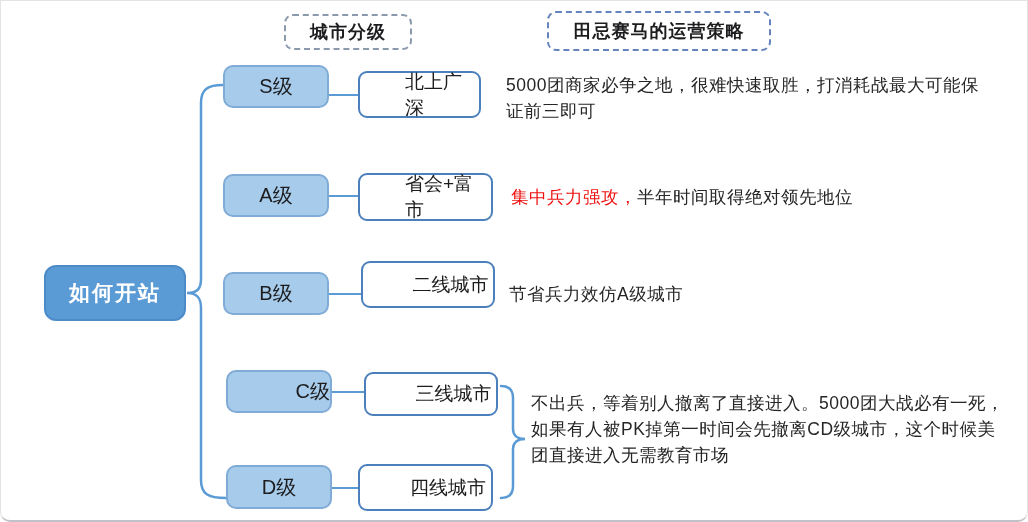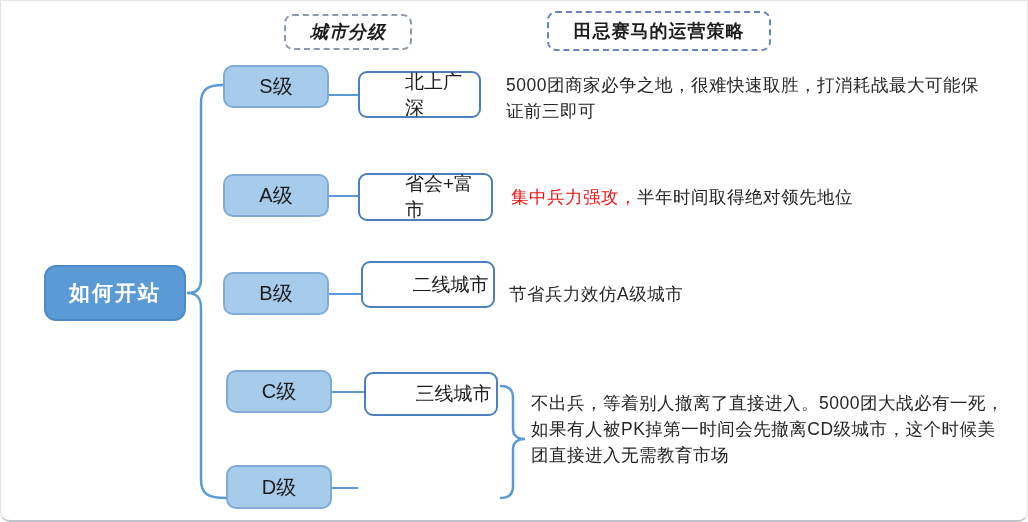--- a/index.html
+++ b/index.html
@@ -21,21 +21,21 @@
   .abs { position: absolute; }
 
   
   .dashed-box {
     display: flex; align-items: center; justify-content: center;
     border-radius: 9px;
     font-size: 18px; font-weight: 700; color: #1d1d1f;
     letter-spacing: 1px;
     background: #ffffff;
   }
-  .dashed-gray { border: 2px dashed #8b99ad; font-style: italic; }
+  .dashed-gray { border: 2px dashed #8b99ad; }
   .dashed-blue { border: 2px dashed #6583bd; }
 
   
   .root-node {
     display: flex; align-items: center; justify-content: center;
     background: #5b9bd5;
     border: 2px solid #4d8bc8;
     border-radius: 12px;
     color: #ffffff; font-size: 21px; font-weight: 700;
     letter-spacing: 2px;
@@ -117,32 +117,35 @@
     <span>B级</span>
   </div>
   <div class="abs h-connector" style="left:328px; top:292px; width:32px;"></div>
   <div class="abs city-node" style="left:360px; top:260px; width:134px; height:47px;">
     <span>二线城市</span>
   </div>
   <div class="abs note" style="left:508px; top:280px; width:420px;">
     <span>节省兵力效仿A级城市</span>
   </div>
 
-  <div class="abs tier-node" style="left:225px; top:369px; width:106px; height:43px;">
+  <div class="abs tier-node" style="left:225px; top:369px; width:106px; height:43px;justify-content:flex-end;">
     <span>C级</span>
   </div>
   <div class="abs h-connector" style="left:331px; top:390px; width:32px;"></div>
   <div class="abs city-node" style="left:363px; top:371px; width:134px; height:44px;">
     <span>三线城市</span>
   </div>
 
   <div class="abs tier-node" style="left:225px; top:464px; width:106px; height:44px;">
     <span>D级</span>
   </div>
   <div class="abs h-connector" style="left:331px; top:486px; width:26px;"></div>
+  <div class="abs city-node" style="left:357px; top:463px; width:135px; height:47px;">
+    <span>四线城市</span>
+  </div>
 
   <svg class="abs" style="left:498px; top:383px;" width="30" height="116" viewBox="0 0 30 116">
     <path d="M 2 2 C 10 2 14 6 14 14 L 14 45 C 14 51 18 55 26 55 C 18 55 14 59 14 65 L 14 102 C 14 110 10 114 2 114" fill="none" stroke="#5b9bd5" stroke-width="2.5" stroke-linecap="round"></path>
   </svg>
 
   <div class="abs note" style="left:530px; top:389px; width:478px;">
     <span>不出兵，等着别人撤离了直接进入。5000团大战必有一死，如果有人被PK掉第一时间会先撤离CD级城市，这个时候美团直接进入无需教育市场</span>
   </div>
 
 </div>

